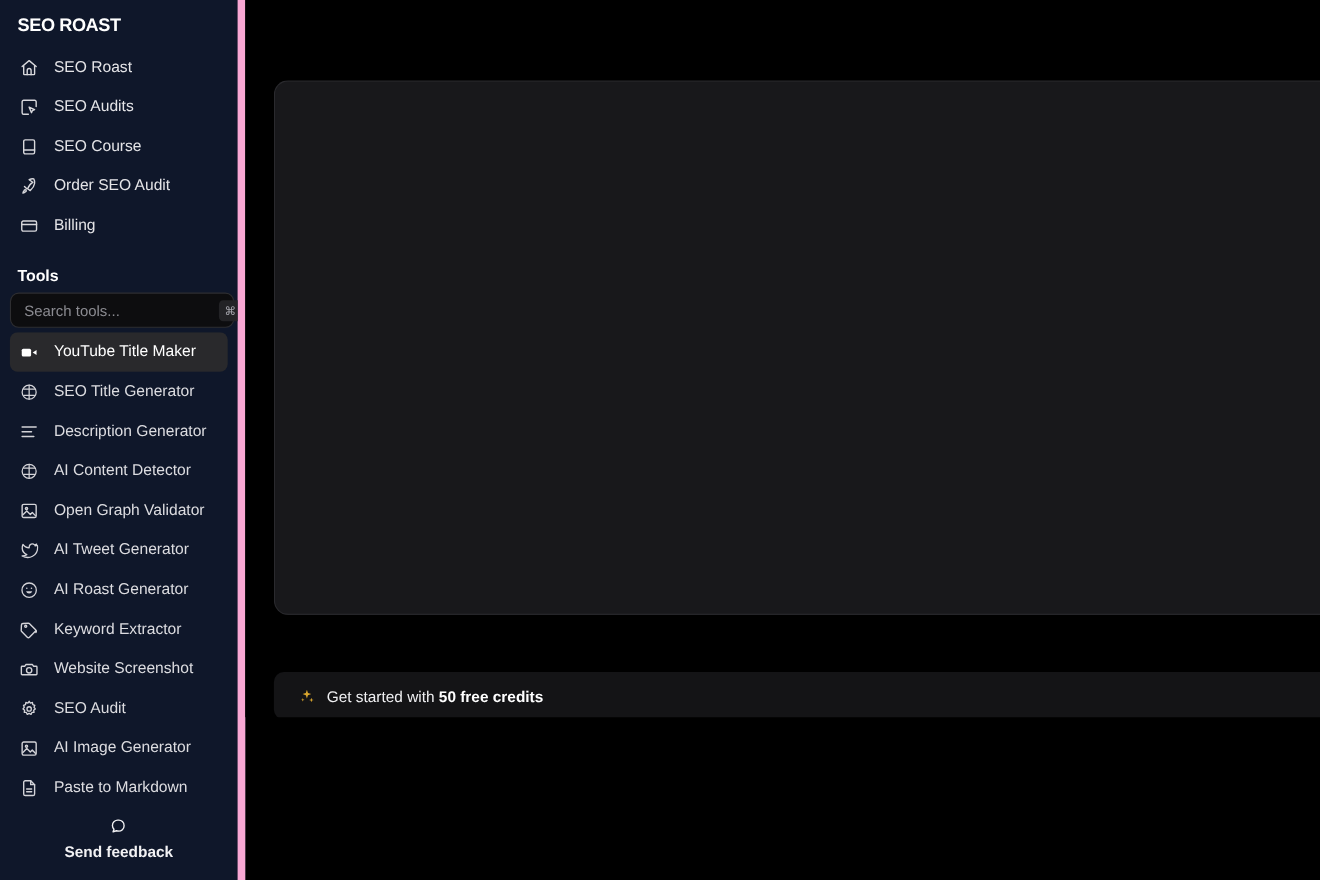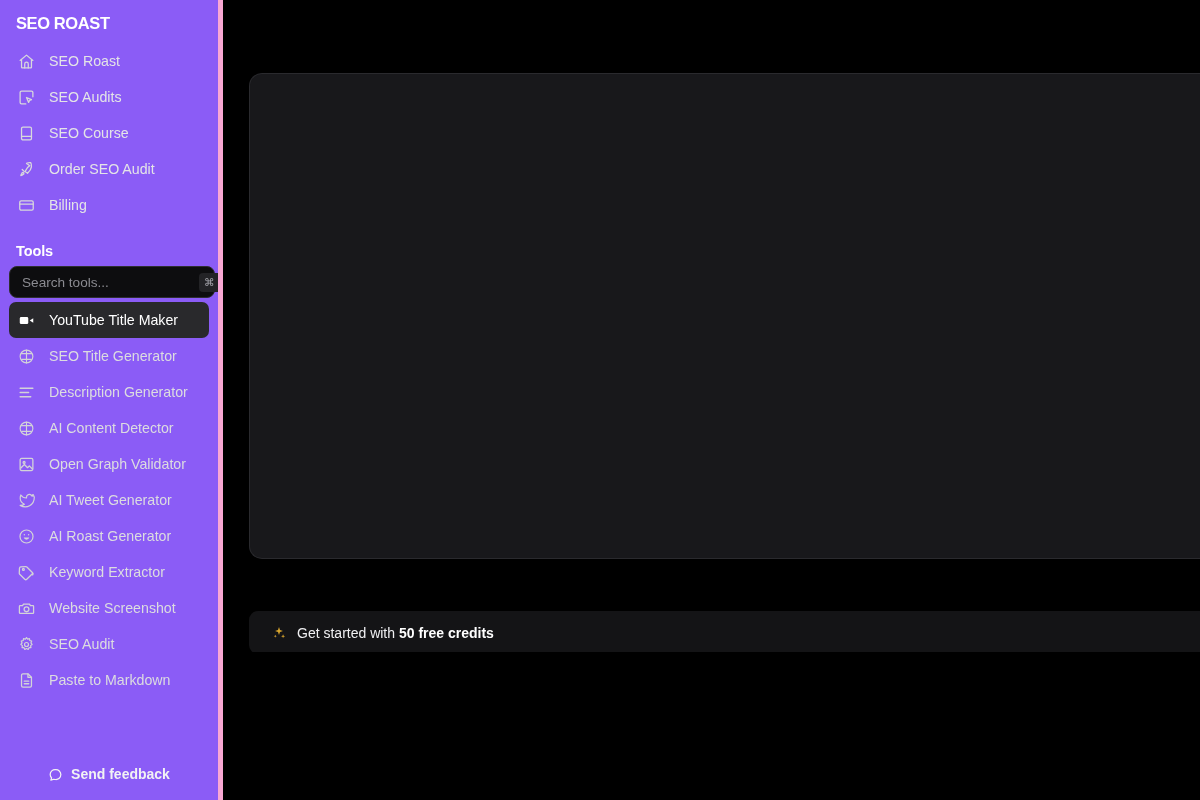--- a/index.html
+++ b/index.html
@@ -18,22 +18,22 @@
     width: 1200px;
     height: 800px;
     background: #000000;
   }
 
   
   .sidebar {
     width: 223px;
     min-width: 223px;
     height: 800px;
-    background: #8b5cf6;
-    border-right: 5px solid #f9a8d4;
+    background: #0f172a;
+    border-right: 7px solid #f9a8d4;
     position: relative;
     display: flex;
     flex-direction: column;
     overflow: hidden;
   }
 
   .brand {
     padding: 14px 0 10px 16px;
     font-size: 16.5px;
     font-weight: bold;
@@ -151,20 +151,21 @@
   }
   .feedback {
     display: inline-flex;
     align-items: center;
     gap: 8px;
     color: #f2f2f4;
     font-size: 14px;
     font-weight: bold;
     cursor: pointer;
     user-select: none;
+    flex-direction: column;
   }
   .feedback .ico { width: 15px; height: 15px; display: flex; }
 
   
   .main {
     flex: 1;
     height: 652px;
     background: #000000;
     position: relative;
     overflow: hidden;
@@ -388,20 +389,30 @@
       <div class="tool-item">
         <span class="ico">
           <svg width="17" height="17" viewBox="0 0 24 24" fill="none" stroke="currentColor" stroke-width="1.7" stroke-linecap="round" stroke-linejoin="round">
               <path d="M12 2.2l1.6 2.2 2.6-.7.5 2.7 2.6.9-1.1 2.5 1.7 2.1-2.1 1.7.5 2.7-2.7.2-1.2 2.5-2.4-1.3-2.4 1.3-1.2-2.5-2.7-.2.5-2.7-2.1-1.7 1.7-2.1L4.7 7.3l2.6-.9.5-2.7 2.6.7z"></path>
               <circle cx="12" cy="12" r="2.8"></circle>
             </svg>
         </span>
         <span>SEO Audit</span>
       </div>
 
+      <div class="tool-item">
+        <span class="ico">
+          <svg width="17" height="17" viewBox="0 0 24 24" fill="none" stroke="currentColor" stroke-width="1.8" stroke-linecap="round" stroke-linejoin="round">
+              <rect x="3" y="3.5" width="18" height="17" rx="2"></rect>
+              <circle cx="8.6" cy="9" r="1.4"></circle>
+              <path d="m4 17 5-5 4.5 4.5 2.5-2.5 4 4"></path>
+            </svg>
+        </span>
+        <span>AI Image Generator</span>
+      </div>
 
       <div class="tool-item">
         <span class="ico">
           <svg width="17" height="17" viewBox="0 0 24 24" fill="none" stroke="currentColor" stroke-width="1.8" stroke-linecap="round" stroke-linejoin="round">
               <path d="M14 2.5H7a2 2 0 0 0-2 2v15a2 2 0 0 0 2 2h10a2 2 0 0 0 2-2V7.5z"></path>
               <path d="M14 2.5v5h5"></path>
               <path d="M8.8 13h6.4"></path>
               <path d="M8.8 16.6h6.4"></path>
             </svg>
         </span>

